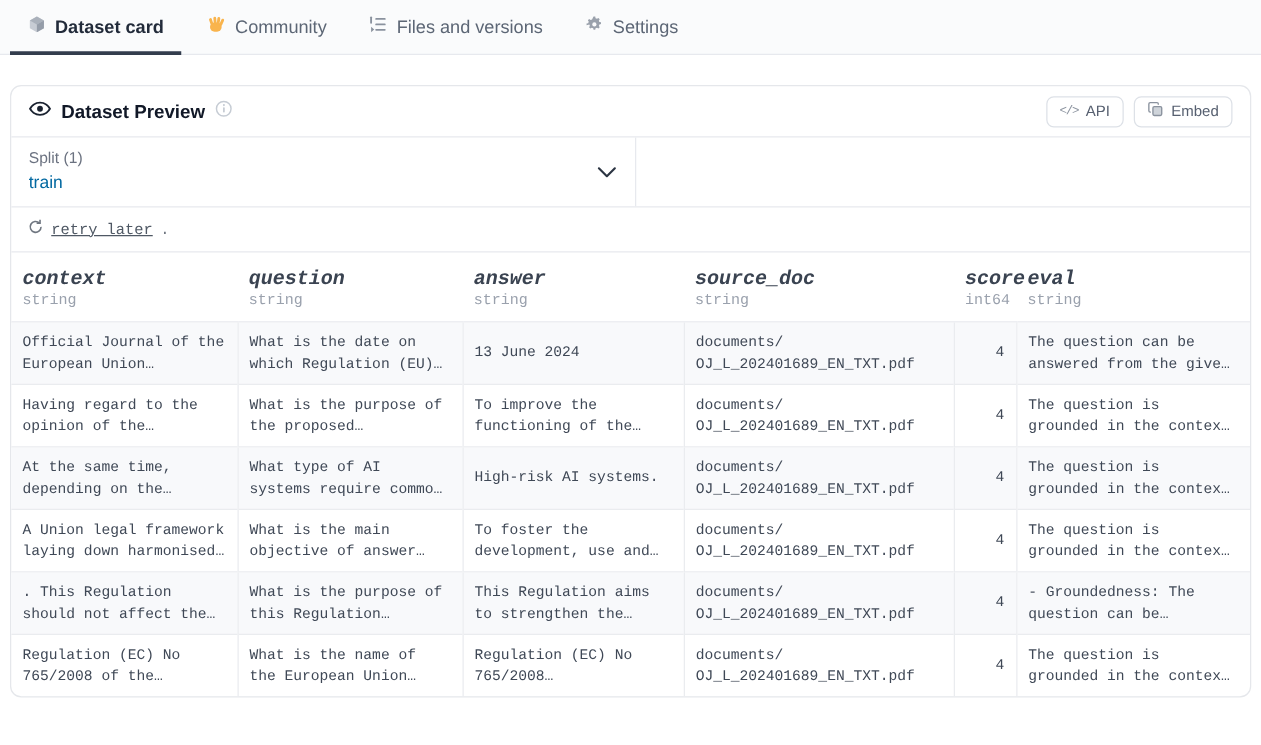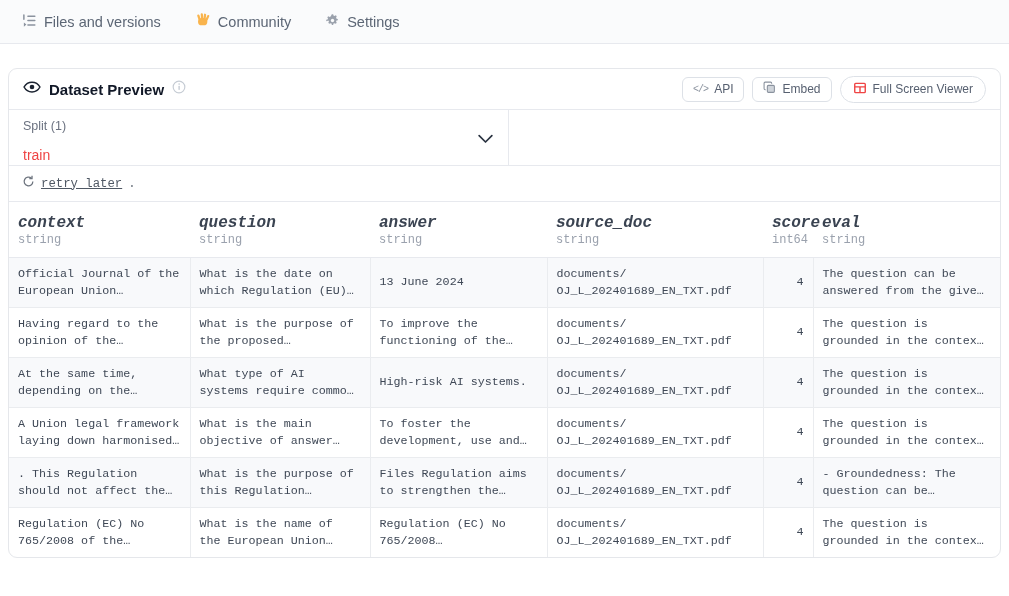--- a/index.html
+++ b/index.html
@@ -30,21 +30,21 @@
     color: #576070; cursor: pointer; white-space: nowrap; }
   .btn.pill { border-radius: 999px; height: 27px; padding: 0 12px; }
   .code-glyph { font-family: "Liberation Mono", "DejaVu Sans Mono", monospace;
     font-size: 10px; color: #8a929e; letter-spacing: -1px; }
 
   
   .split-row { display: flex; border-bottom: 1px solid #e7e9ee; height: 56px; }
   .split-cell { width: 50.5%; border-right: 1px solid #e7e9ee; padding: 9px 14px;
     position: relative; cursor: pointer; }
   .split-label { font-size: 12.5px; color: #6b7280; }
-  .split-value { font-size: 14px; color: #ef4444; margin-top: 14px; }
+  .split-value { font-size: 14px; color: #0369a1; margin-top: 4px; }
   .split-chevron { position: absolute; right: 14px; top: 50%; transform: translateY(-38%); }
 
   
   .notice { display: flex; align-items: center; gap: 6px; padding: 9px 13px;
     border-bottom: 1px solid #e7e9ee;
     font-family: "Liberation Mono", "DejaVu Sans Mono", monospace;
     font-size: 12.3px; color: #6f7680; }
   .notice a { color: #4f5864; text-decoration: underline; cursor: pointer; }
 
   
@@ -57,43 +57,53 @@
     white-space: pre; overflow: hidden; vertical-align: middle;
     border-top: 1px solid #eaecef; border-left: 1px solid #eaecef; }
   tbody td:first-child { border-left: none; }
   tbody tr:nth-child(odd) { background: #f8f9fb; }
   td.num, thead td.num { text-align: right; }
 </style>
 </head>
 <body>
 
 <div class="tabbar">
-  <div class="tab">
-    <span>
-      <svg width="15" height="15" viewBox="0 0 24 24" fill="none" stroke="#8a929e" stroke-width="2.4" stroke-linecap="round">
-          <path d="M9.5 5h11M9.5 12h11M9.5 19h11"></path>
-          <path d="M3 3v7"></path>
-          <path d="M3 15l4 3.5L3 22z" fill="#8a929e" stroke="none"></path>
-        </svg>
-    </span>
-    <span class="lbl">Files and versions</span>
+  <div class="tab active">
+    <span>
+      <svg width="15" height="15" viewBox="0 0 24 24">
+          <path d="M12 2 21 7v10l-9 5-9-5V7z" fill="#c7ccd4"></path>
+          <path d="M12 2 21 7l-9 5-9-5z" fill="#aab1bb"></path>
+          <path d="M12 12l9-5v10l-9 5z" fill="#959da9"></path>
+        </svg>
+    </span>
+    <span class="lbl">Dataset card</span>
   </div>
   <div class="tab">
     <span>
       <svg width="16" height="16" viewBox="0 0 24 24">
           <g fill="#f9b44d">
             <rect x="4.5" y="9" width="14" height="11" rx="5.5"></rect>
             <rect x="4.2" y="3.5" width="3.4" height="9" rx="1.7" transform="rotate(-18 6 8)"></rect>
             <rect x="8.8" y="2" width="3.4" height="10" rx="1.7" transform="rotate(-5 10.5 7)"></rect>
             <rect x="13" y="2.4" width="3.4" height="10" rx="1.7" transform="rotate(8 14.7 7)"></rect>
             <rect x="16.8" y="4.2" width="3.4" height="9" rx="1.7" transform="rotate(24 18.5 9)"></rect>
           </g>
         </svg>
     </span>
     <span class="lbl">Community</span>
+  </div>
+  <div class="tab">
+    <span>
+      <svg width="15" height="15" viewBox="0 0 24 24" fill="none" stroke="#8a929e" stroke-width="2.4" stroke-linecap="round">
+          <path d="M9.5 5h11M9.5 12h11M9.5 19h11"></path>
+          <path d="M3 3v7"></path>
+          <path d="M3 15l4 3.5L3 22z" fill="#8a929e" stroke="none"></path>
+        </svg>
+    </span>
+    <span class="lbl">Files and versions</span>
   </div>
   <div class="tab">
     <span>
       <svg width="15" height="15" viewBox="0 0 24 24">
           <path fill="#9aa1ac" d="M10.9 2h2.2l.4 2.1c.64.15 1.24.39 1.8.7l1.9-1.1 1.6 1.6-1.1 1.9c.31.56.55 1.16.7 1.8l2.1.4v2.2l-2.1.4a6.6 6.6 0 0 1-.7 1.8l1.1 1.9-1.6 1.6-1.9-1.1c-.56.31-1.16.55-1.8.7l-.4 2.1h-2.2l-.4-2.1a6.6 6.6 0 0 1-1.8-.7l-1.9 1.1-1.6-1.6 1.1-1.9a6.6 6.6 0 0 1-.7-1.8L2 13.1v-2.2l2.1-.4c.15-.64.39-1.24.7-1.8L3.7 6.8l1.6-1.6 1.9 1.1c.56-.31 1.16-.55 1.8-.7z"></path>
           <circle cx="12" cy="12" r="2.7" fill="#fafbfc"></circle>
         </svg>
     </span>
     <span class="lbl">Settings</span>
   </div>
@@ -125,31 +135,20 @@
       </button>
       <button class="btn">
         <span>
           <svg width="13" height="13" viewBox="0 0 24 24" fill="none" stroke="#8a929e" stroke-width="2">
               <rect x="8" y="8" width="13" height="13" rx="2" fill="#cfd4da" stroke="#8a929e"></rect>
               <path d="M5 16H4a2 2 0 0 1-2-2V4a2 2 0 0 1 2-2h10a2 2 0 0 1 2 2v1"></path>
             </svg>
         </span>
         <span>Embed</span>
       </button>
-      <button class="btn pill">
-        <span>
-          <svg width="14" height="14" viewBox="0 0 24 24">
-              <g fill="none" stroke-width="2.4" stroke="#ef4444">
-                <rect x="3" y="4" width="18" height="16" rx="1.5"></rect>
-                <path d="M3 10h18M12 10v10"></path>
-              </g>
-            </svg>
-        </span>
-        <span>Full Screen Viewer</span>
-      </button>
     </div>
   </div>
 
   <div class="split-row">
     <div class="split-cell">
       <div class="split-label">Split (1)</div>
       <div class="split-value">train</div>
       <span class="split-chevron">
         <svg width="17" height="12" viewBox="0 0 24 16">
             <path d="M3 3l9 9 9-9" fill="none" stroke="#2b3442" stroke-width="2.4" stroke-linecap="round" stroke-linejoin="round"></path>
@@ -256,21 +255,21 @@
 OJ_L_202401689_EN_TXT.pdf</td>
         <td class="num">4</td>
         <td>The question is
 grounded in the contex…</td>
       </tr>
       <tr>
         <td>. This Regulation
 should not affect the…</td>
         <td>What is the purpose of
 this Regulation…</td>
-        <td>Files Regulation aims
+        <td>This Regulation aims
 to strengthen the…</td>
         <td>documents/
 OJ_L_202401689_EN_TXT.pdf</td>
         <td class="num">4</td>
         <td>- Groundedness: The
 question can be…</td>
       </tr>
       <tr>
         <td>Regulation (EC) No
 765/2008 of the…</td>

